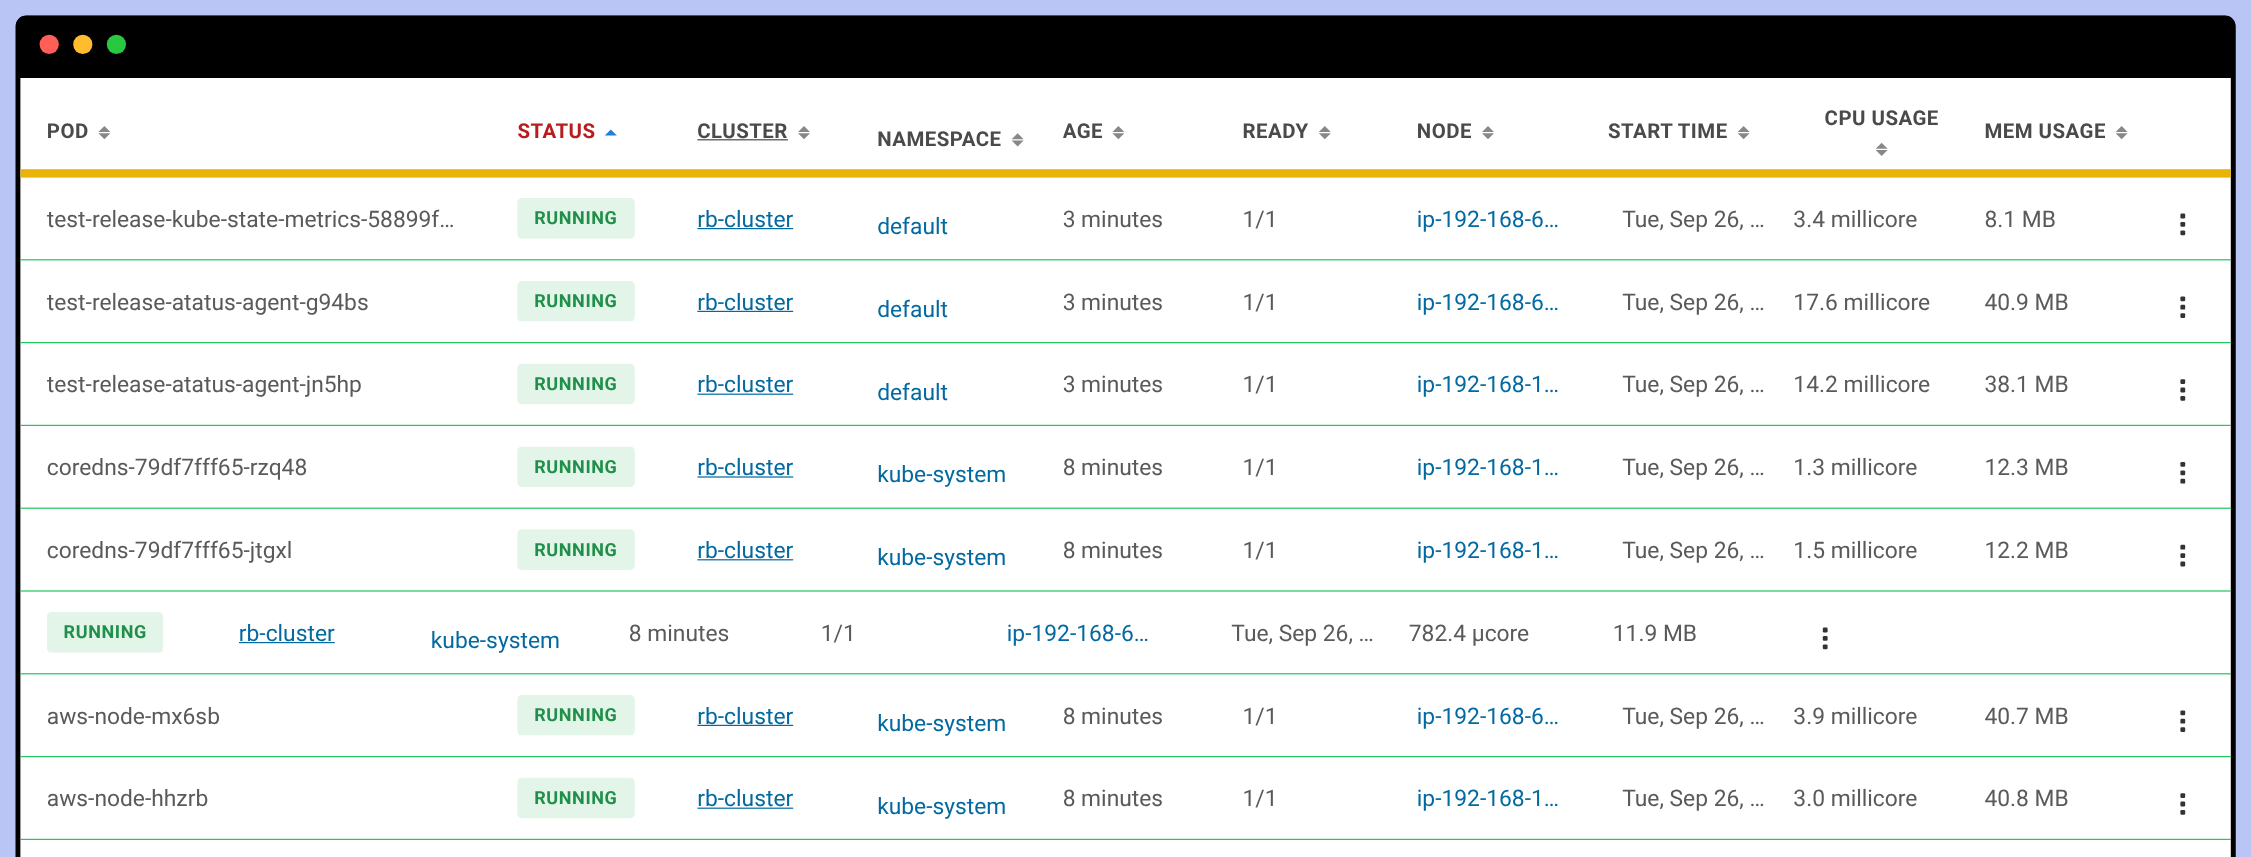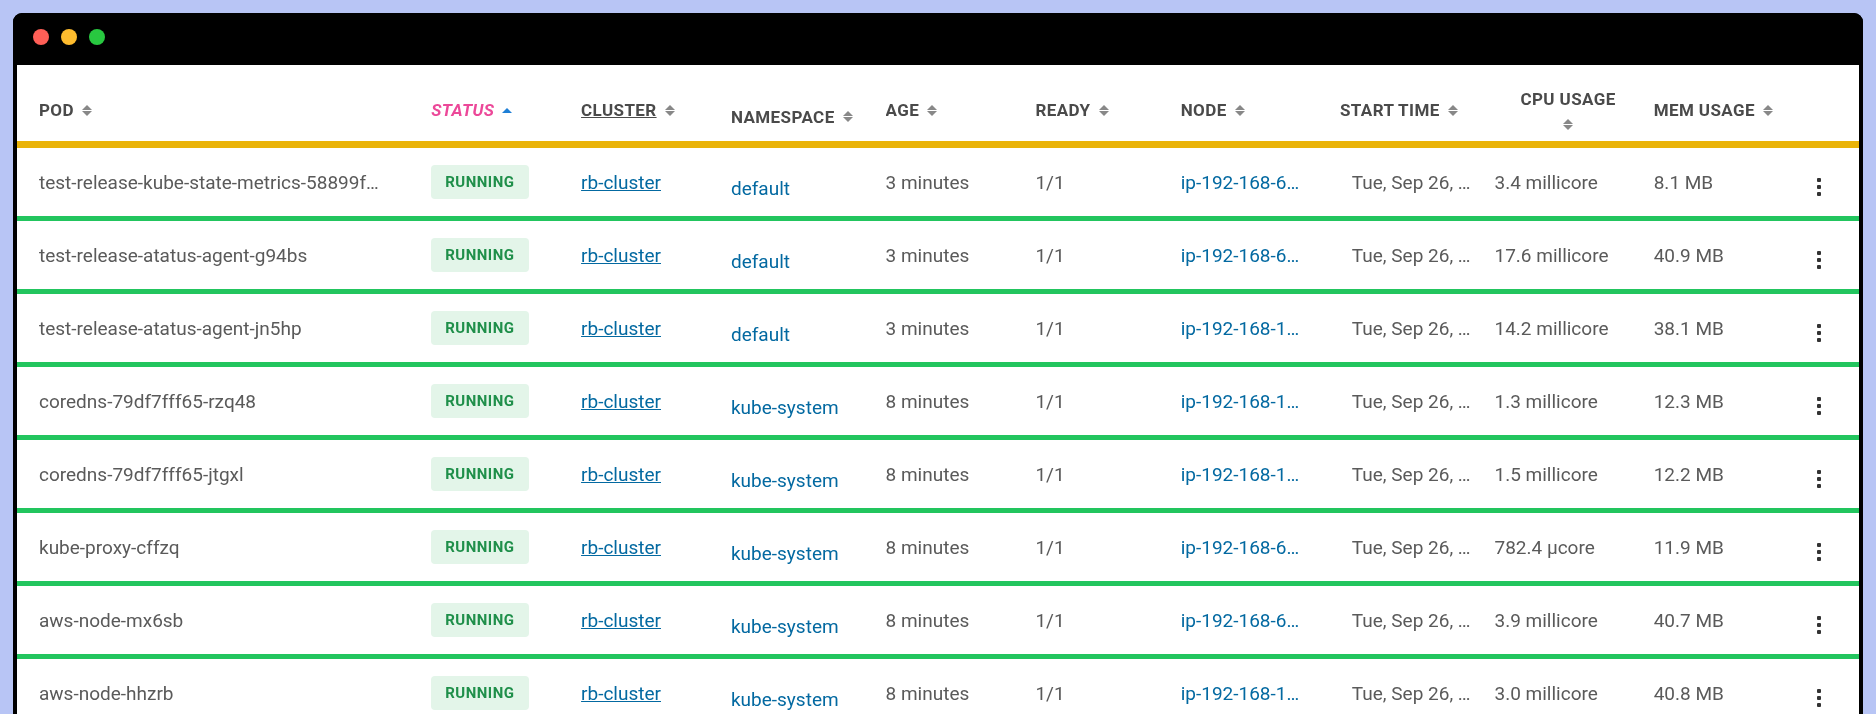--- a/index.html
+++ b/index.html
@@ -57,21 +57,21 @@
     .header-row {
       display: flex;
       align-items: center;
       padding: 10px 22px;
       border-bottom: 7px solid #eab308;
     }
     .data-row {
       display: flex;
       align-items: center;
       padding: 16px 22px;
-      border-bottom: 5px solid #22c55e;
+      border-bottom: 1px solid #22c55e;
       font-size: 19px;
       color: #5a5a5a;
     }
     .data-row:last-child { border-bottom: none; }
     .col { overflow: hidden; text-overflow: ellipsis; white-space: nowrap; padding-right: 12px; }
     .col-pod { width: 420px; }
     .col-status { width: 160px; }
     .col-cluster { width: 160px; text-decoration: underline; }
     .col-namespace { width: 165px; margin-top: 13px; }
     .col-age { width: 160px; }
@@ -84,21 +84,21 @@
     .th {
       font-size: 17px;
       font-weight: 700;
       color: #4a4a4a;
       letter-spacing: 0.4px;
       display: flex;
       align-items: center;
       gap: 8px;
       text-transform: uppercase;
     }
-    .th.active { color: #ec4899; font-style: italic; }
+    .th.active { color: #b91c1c; }
     .sort-icon {
       width: 10px;
       height: 14px;
       display: inline-flex;
       flex-direction: column;
       justify-content: center;
       gap: 1px;
     }
     .sort-icon .tri-up,
     .sort-icon .tri-down {
@@ -327,21 +327,20 @@
     <div class="col col-actions">
       <span class="more-icon">
                   <span></span>
                   <span></span>
                   <span></span>
                 </span>
     </div>
   </div>
 
   <div class="data-row">
-    <div class="col col-pod">kube-proxy-cffzq</div>
     <div class="col col-status">
       <span class="status-badge">RUNNING</span>
     </div>
     <div class="col col-cluster link">rb-cluster</div>
     <div class="col col-namespace link">kube-system</div>
     <div class="col col-age">8 minutes</div>
     <div class="col col-ready">1/1</div>
     <div class="col col-node link">ip-192-168-6…</div>
     <div class="col col-start">Tue, Sep 26, …</div>
     <div class="col col-cpu">782.4 μcore</div>

